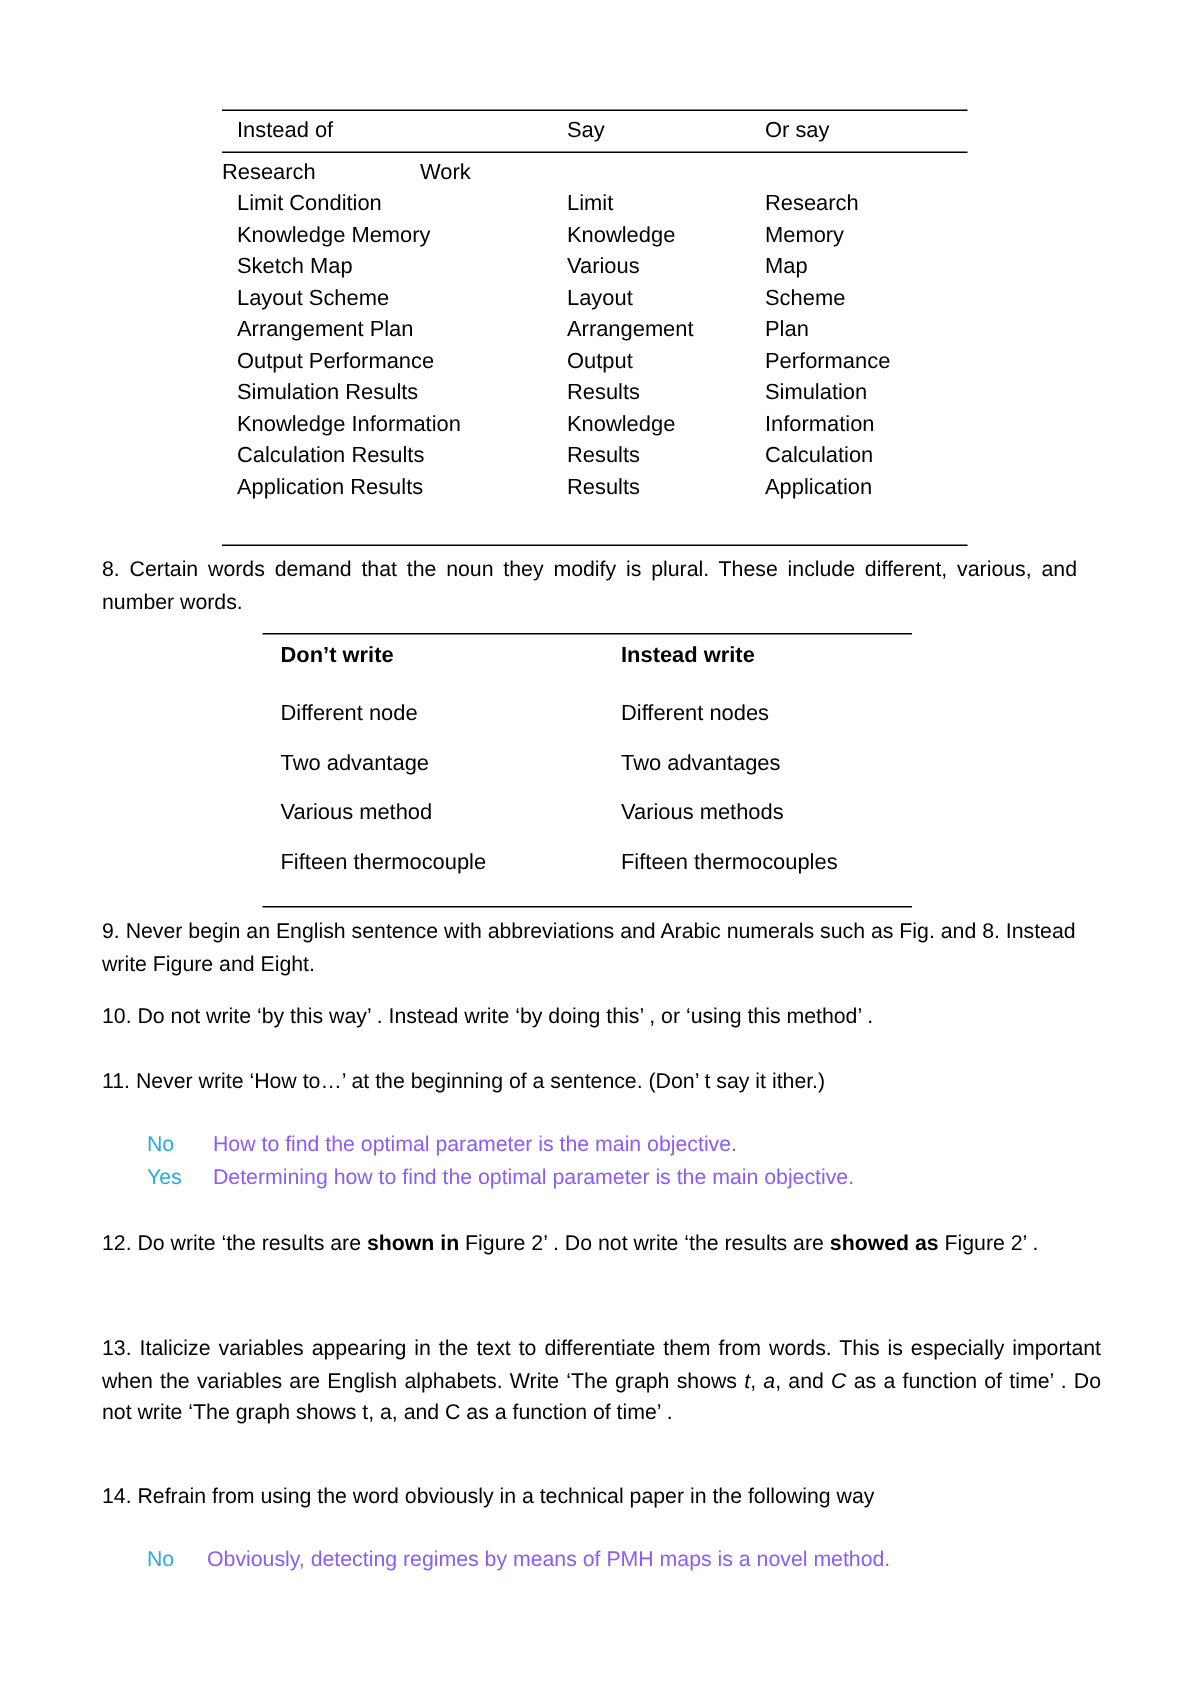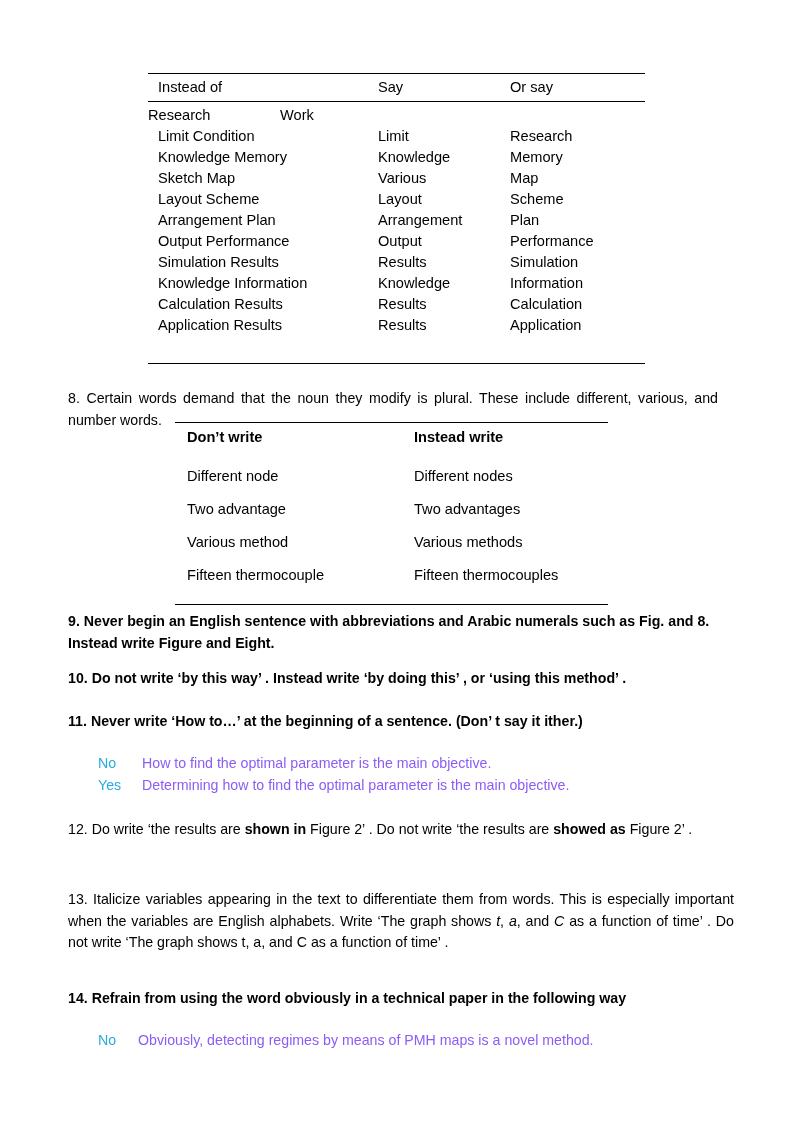--- a/index.html
+++ b/index.html
@@ -63,21 +63,21 @@
   .t1-body { padding-top: 3px; }
 
   
   .para {
     position: absolute;
     font-size: 14.2px;
     line-height: 21.5px;
     text-align: justify;
     color: #000;
   }
-  .para.nojust { text-align: left; font-weight: bold; }
+  .para.nojust { text-align: left; }
 
   
   .table2 {
     position: absolute;
     left: 175px;
     top: 422px;
     width: 433px;
   }
   .t2-rule {
     border-top: 1.4px solid #000;
@@ -190,21 +190,21 @@
       </div>
       <div class="t1-row">
         <span class="c1">Application Results</span>
         <span class="c2">Results</span>
         <span class="c3">Application</span>
       </div>
     </div>
     <div class="t1-rule-bottom"></div>
   </div>
 
-  <div class="para" style="left:68px; top:388px; width:650px;">8. Certain words demand that the noun they modify is plural. These include different, various, and number words.</div>
+  <div class="para" style="left:68px; top:370px; width:650px;">8. Certain words demand that the noun they modify is plural. These include different, various, and number words.</div>
 
   <div class="table2">
     <div class="t2-rule"></div>
     <div class="t2-row t2-head">
       <span class="c1">Don’t write</span>
       <span class="c2">Instead write</span>
     </div>
     <div class="t2-body">
       <div class="t2-row t2-body-row">
         <span class="c1">Different node</span>

